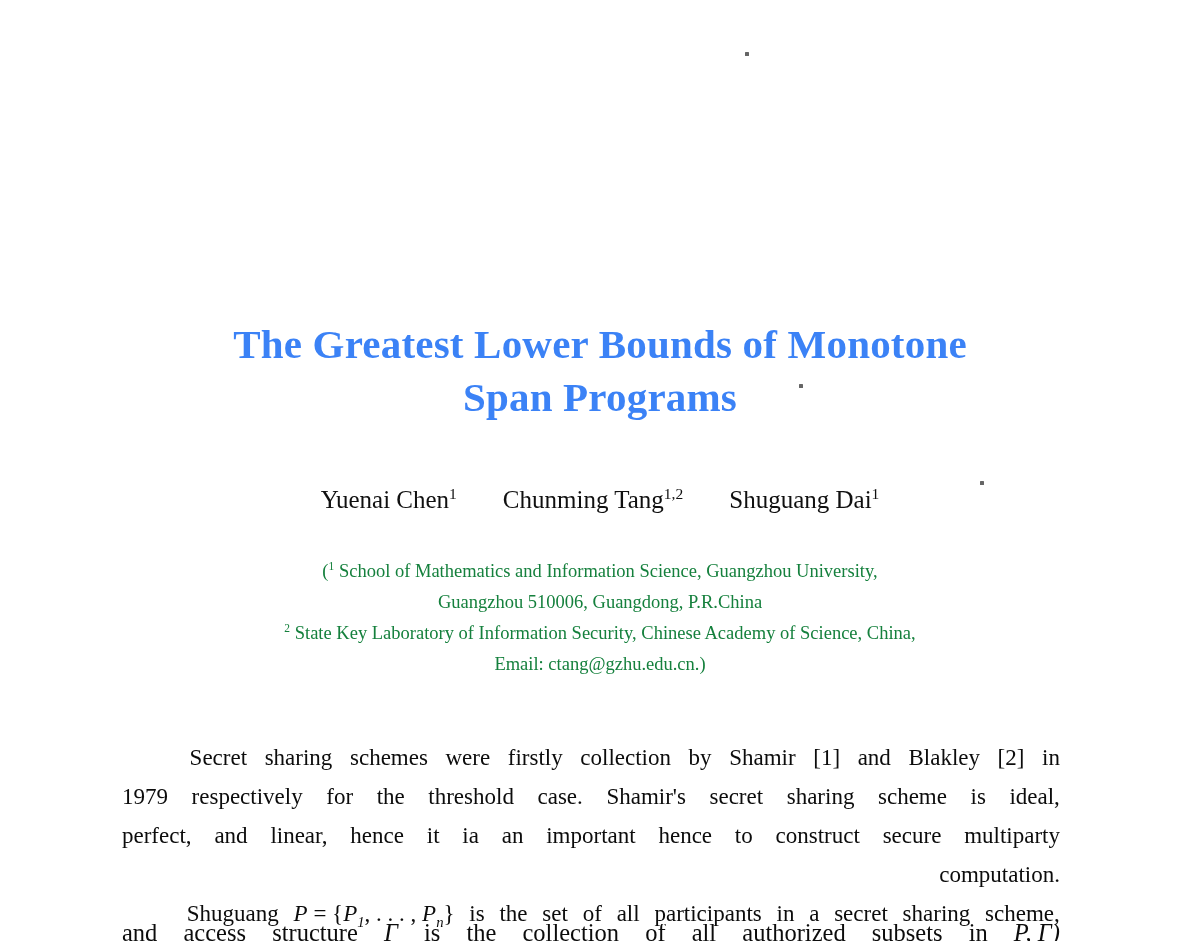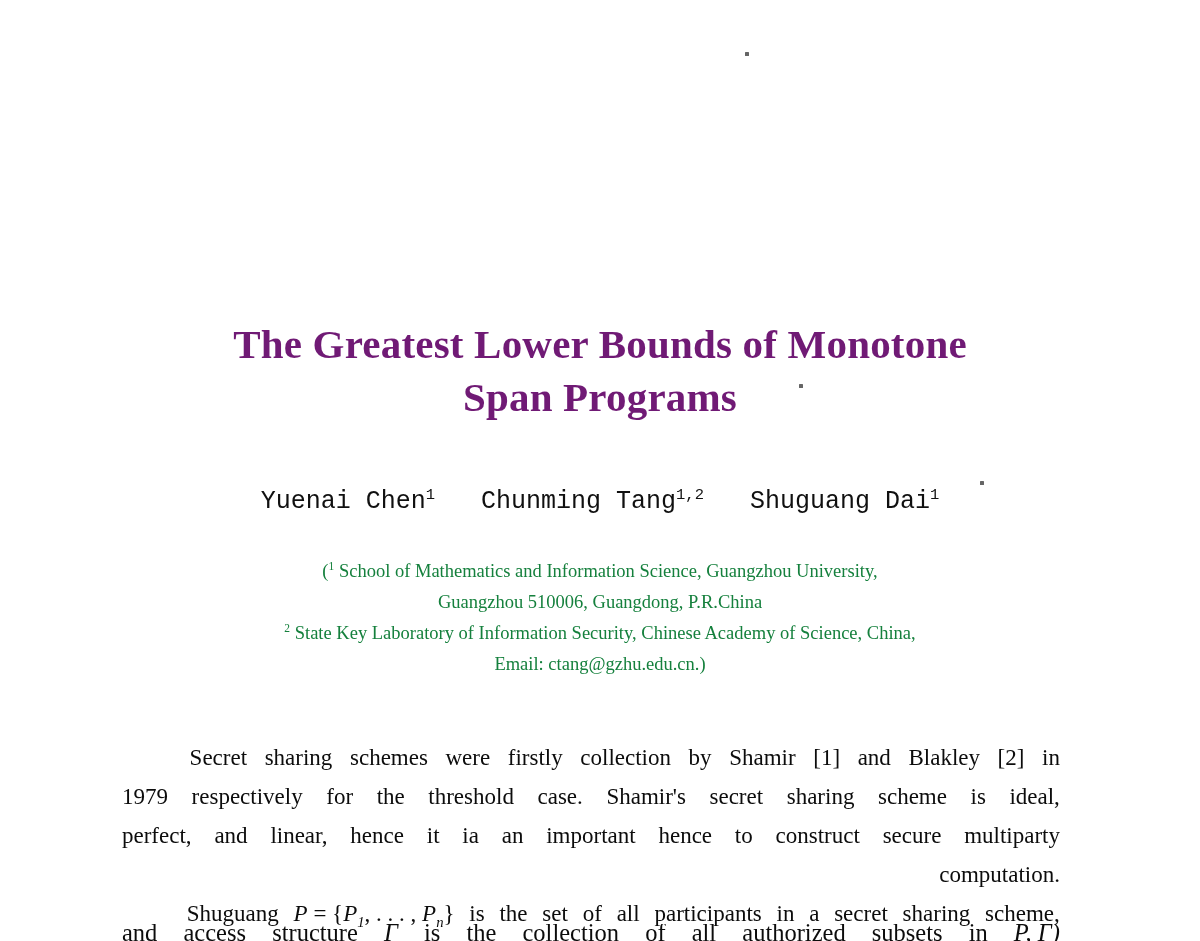--- a/index.html
+++ b/index.html
@@ -38,39 +38,38 @@
     left: 120px;
     top: 318px;
     width: 960px;
     text-align: center;
   }
   .title-line {
     font-weight: bold;
     font-size: 41px;
     line-height: 53px;
     letter-spacing: .2px;
-    color: #701a75;
+    color: #3b82f6;
   }
 
   
   .authors {
     position: absolute;
     left: 120px;
     top: 484px;
     width: 960px;
     text-align: center;
     font-size: 25px;
     line-height: 31px;
     color: #101010;
   }
   .author {
     display: inline-block;
     margin: 0 23px;
     white-space: nowrap;
-    font-family: Liberation Mono, monospace;
   }
   .sup {
     font-size: 0.62em;
     vertical-align: super;
     line-height: 0;
   }
 
   
   .affil {
     position: absolute;

